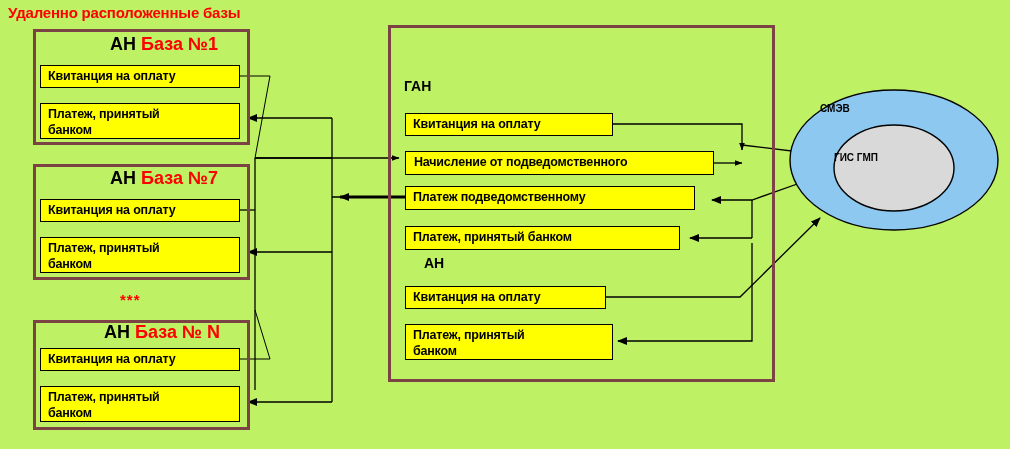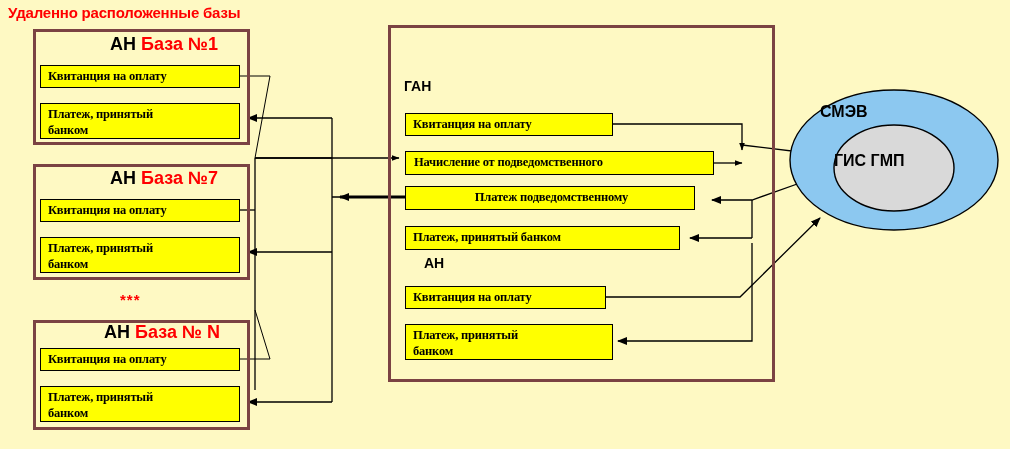--- a/index.html
+++ b/index.html
@@ -1,28 +1,28 @@
 <!DOCTYPE html>
 <html><head>
 <meta charset="utf-8">
 <style>
   html,body{margin:0;padding:0;background:#ffffff;}
   body{width:1010px;height:449px;overflow:hidden;font-family:"Liberation Sans",sans-serif;}
-  #stage{position:relative;width:1010px;height:449px;background:#fef9c3;}
+  #stage{position:relative;width:1010px;height:449px;background:#bef264;}
   #wires{position:absolute;left:0;top:0;width:1010px;height:449px;pointer-events:none;}
   .hdr{position:absolute;color:#FF0000;font-weight:bold;font-size:15px;white-space:nowrap;letter-spacing:-0.2px;}
   .panel{position:absolute;border:3px solid #7B4343;background:transparent;box-sizing:border-box;}
   .panel-title{position:absolute;font-weight:bold;font-size:18px;color:#000;white-space:nowrap;}
   .panel-title .red{color:#FF0000;}
   .ybox{position:absolute;background:#FFFF00;border:1px solid #000;box-sizing:border-box;
         font-size:12.5px;font-weight:bold;color:#000;line-height:1.25;
-        padding:3px 4px 3px 7px;white-space:pre-line;letter-spacing:-0.2px;font-family:Liberation Serif, serif;}
+        padding:3px 4px 3px 7px;white-space:pre-line;letter-spacing:-0.2px;}
   .grp-label{position:absolute;font-weight:bold;font-size:14px;color:#000;}
   .stars{position:absolute;color:#FF0000;font-weight:bold;font-size:15px;letter-spacing:1px;}
-  .ell-label{position:absolute;font-weight:bold;font-size:16px;color:#000;white-space:nowrap;}
+  .ell-label{position:absolute;font-weight:bold;font-size:10px;color:#000;white-space:nowrap;}
 </style>
 </head>
 <body>
 
 <div id="stage">
 
   <svg id="wires" viewBox="0 0 1010 449" xmlns="http://www.w3.org/2000/svg">
     <defs>
       <marker id="ah" markerWidth="10" markerHeight="8" refX="9" refY="4" orient="auto" markerUnits="userSpaceOnUse">
         <path d="M0,0 L10,4 L0,8 z" fill="#000"></path>
@@ -106,21 +106,21 @@
   <div class="ybox" style="left: 40px; top: 348px; width: 200px; height: 23px; background: rgb(255, 255, 0); border-color: rgb(0, 0, 0);">Квитанция на оплату</div>
   <div class="ybox" style="left: 40px; top: 386px; width: 200px; height: 36px; background: rgb(255, 255, 0); border-color: rgb(0, 0, 0);">Платеж, принятый
 банком</div>
 
   <div class="panel" style="left: 388px; top: 25px; width: 387px; height: 357px; border-color: rgb(123, 67, 67);"></div>
 
   <div class="grp-label" style="left:404px;top:78px;">ГАН</div>
 
   <div class="ybox" style="left: 405px; top: 113px; width: 208px; height: 23px; background: rgb(255, 255, 0); border-color: rgb(0, 0, 0);">Квитанция на оплату</div>
   <div class="ybox" style="left: 405px; top: 151px; width: 309px; height: 24px; background: rgb(255, 255, 0); border-color: rgb(0, 0, 0); padding-left: 8px;">Начисление от подведомственного</div>
-  <div class="ybox" style="left: 405px; top: 186px; width: 290px; height: 24px; background: rgb(255, 255, 0); border-color: rgb(0, 0, 0); text-align: center;">Платеж подведомственному</div>
+  <div class="ybox" style="left: 405px; top: 186px; width: 290px; height: 24px; background: rgb(255, 255, 0); border-color: rgb(0, 0, 0);">Платеж подведомственному</div>
   <div class="ybox" style="left: 405px; top: 226px; width: 275px; height: 24px; background: rgb(255, 255, 0); border-color: rgb(0, 0, 0);">Платеж, принятый банком</div>
 
   <div class="grp-label" style="left:424px;top:255px;">АН</div>
 
   <div class="ybox" style="left: 405px; top: 286px; width: 201px; height: 23px; background: rgb(255, 255, 0); border-color: rgb(0, 0, 0);">Квитанция на оплату</div>
   <div class="ybox" style="left: 405px; top: 324px; width: 208px; height: 36px; background: rgb(255, 255, 0); border-color: rgb(0, 0, 0);">Платеж, принятый
 банком</div>
 
   <svg style="position:absolute;left:788px;top:88px;width:212px;height:145px;" viewBox="0 0 212 145" xmlns="http://www.w3.org/2000/svg">
     <ellipse cx="106" cy="72" rx="104" ry="70" fill="#8CC8F0" stroke="#000" stroke-width="1.4"></ellipse>

